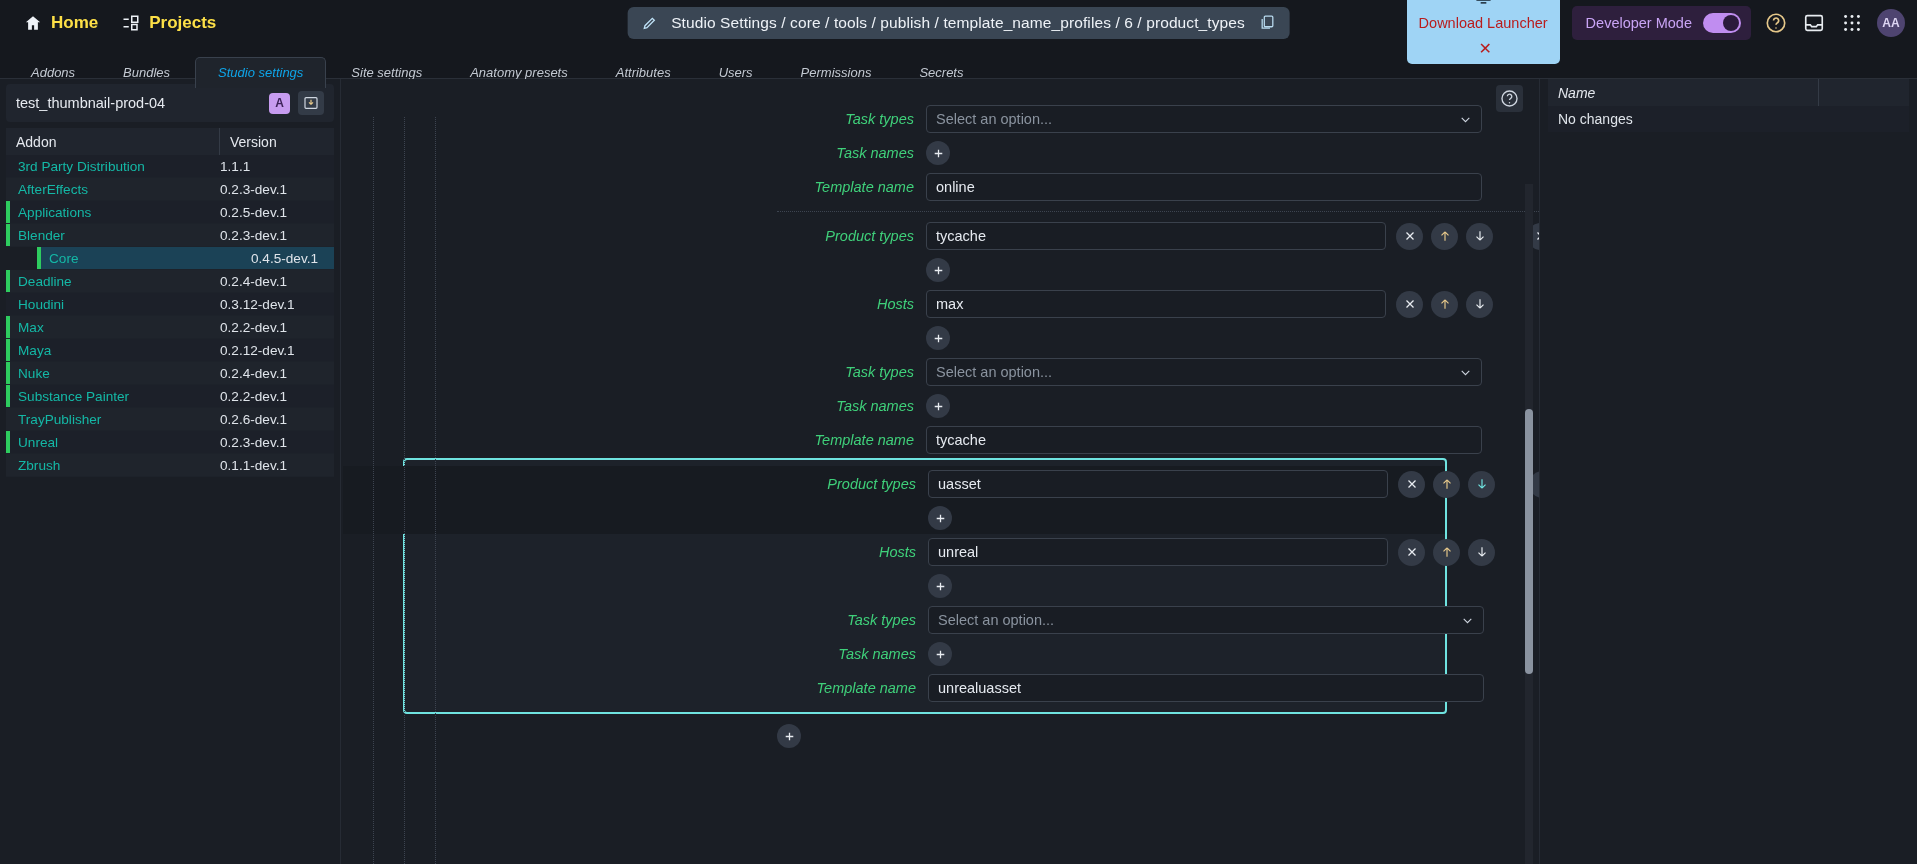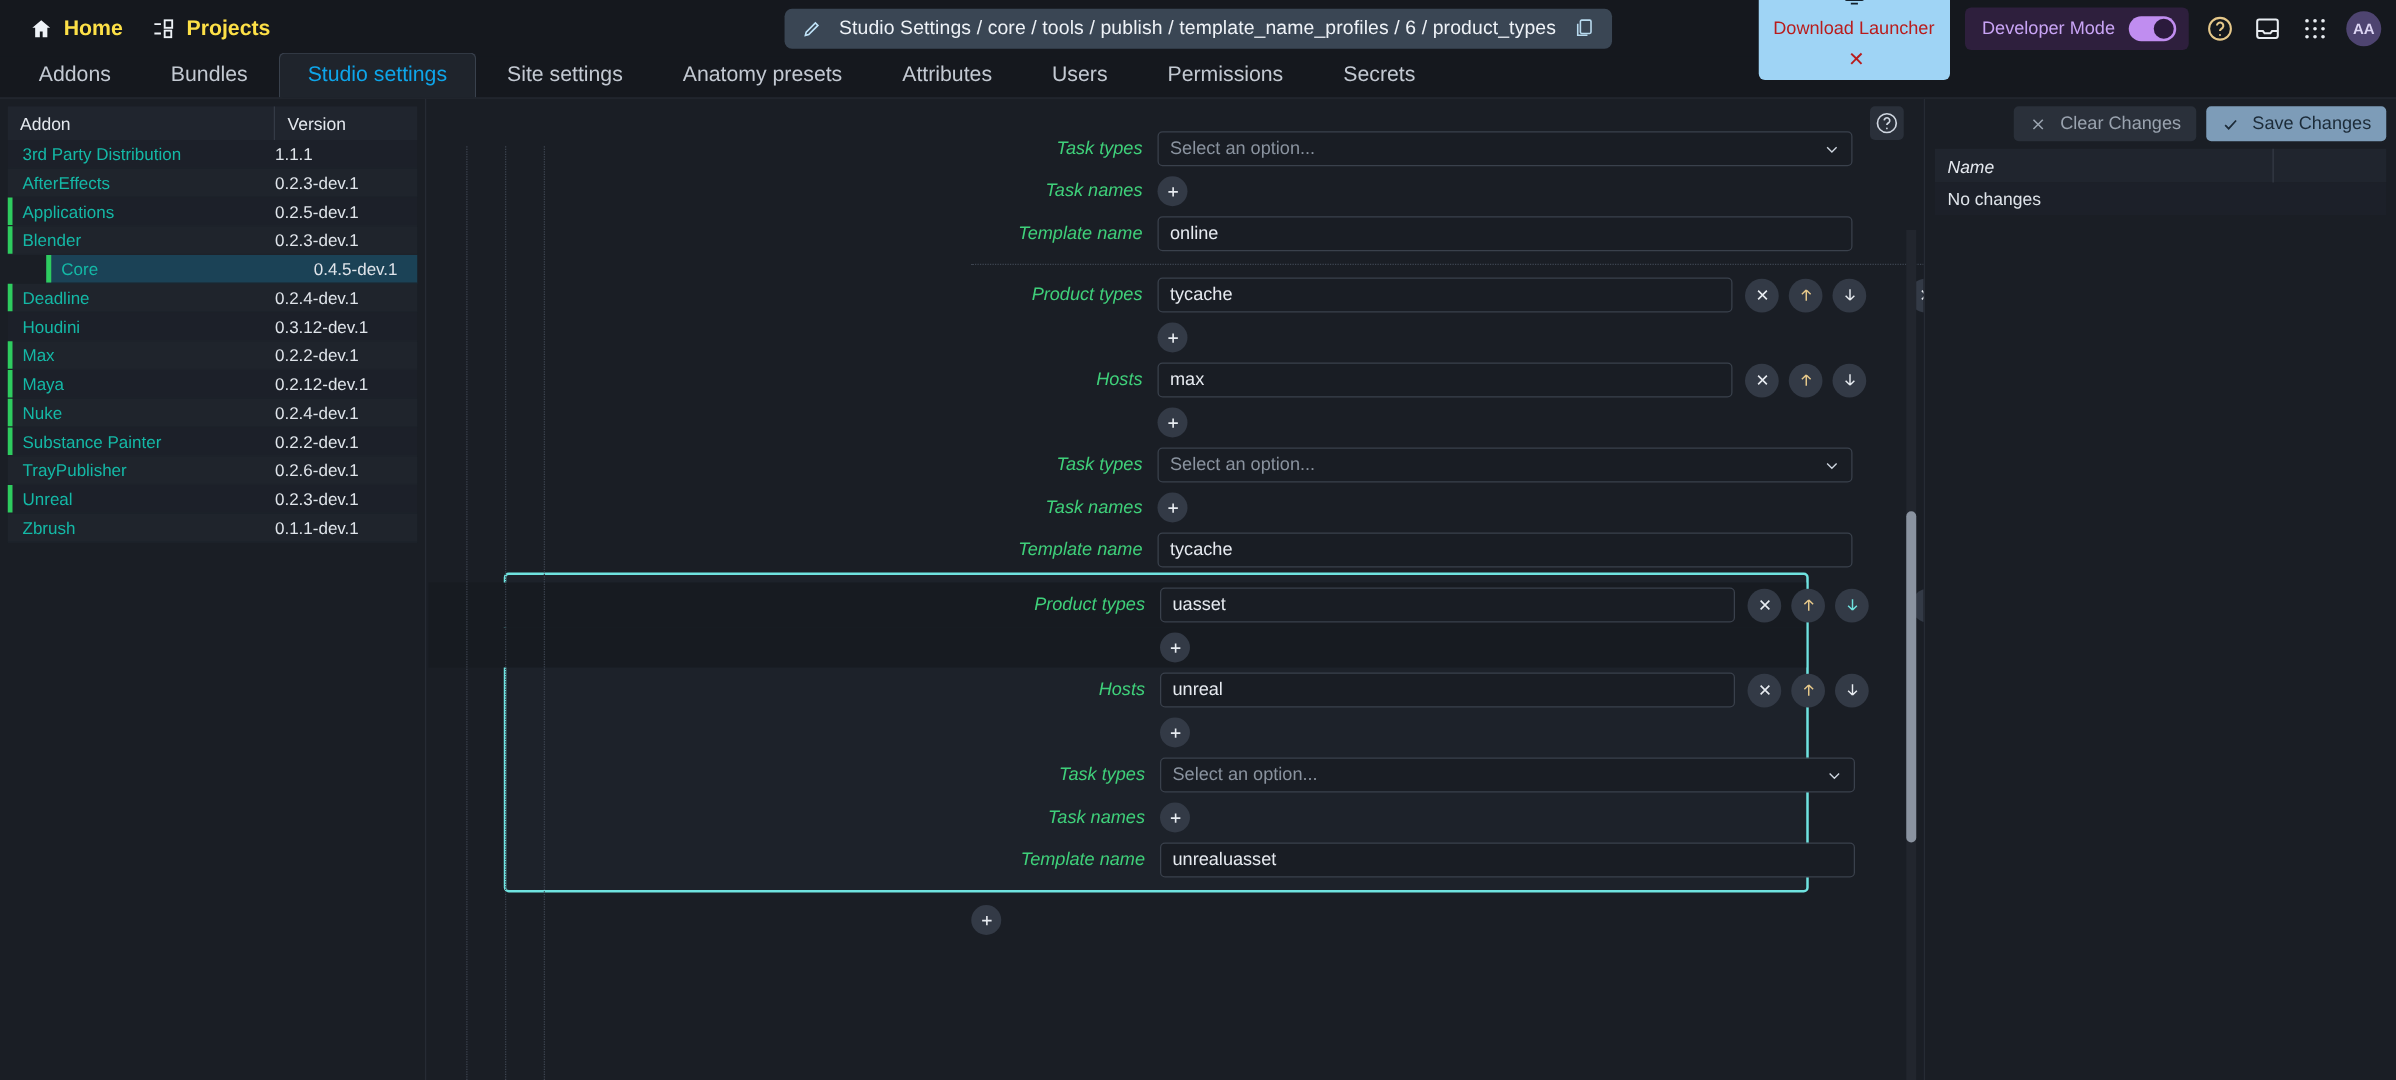--- a/index.html
+++ b/index.html
@@ -79,25 +79,25 @@
   }
 
   
   .tabs {
     height: 34px; background: #15181e;
     display: flex; align-items: flex-end;
     padding-left: 8px; gap: 2px;
     border-bottom: 1px solid #2a2f38;
   }
   .tab {
-    padding: 7px 22px 8px; font-size: 17px;
+    padding: 7px 22px 8px; font-size: 13px;
     color: #c3c9d2; cursor: pointer;
     border-radius: 5px 5px 0 0;
     border: 1px solid transparent; border-bottom: none;
-    position: relative; top: 0;
+    position: relative; top: 10px; font-style: italic;
   }
   .tab.active {
     background: #1f242c; color: #0ea5e9;
     border-color: #39414d;
   }
 
   
   .main { display: flex; height: calc(864px - 45px - 34px); }
 
   
@@ -355,20 +355,30 @@
     <div class="tab">Anatomy presets</div>
     <div class="tab">Attributes</div>
     <div class="tab">Users</div>
     <div class="tab">Permissions</div>
     <div class="tab">Secrets</div>
   </div>
 
 <div class="main">
 
   <div class="leftcol">
+    <div class="proj-head">
+      <span class="proj-name">test_thumbnail-prod-04</span>
+      <span class="badge-a">A</span>
+      <span class="savebtn">
+        <svg viewBox="0 0 24 24" fill="none" stroke="#cfd6e0" stroke-width="1.8">
+          <rect x="3" y="4" width="18" height="16" rx="1.5"></rect>
+            <path d="M12 7v7m0 0l-3-3m3 3l3-3" stroke="#e6c88a"></path>
+        </svg>
+      </span>
+    </div>
 
     <div class="addon-table">
       <div class="at-head">
         <div class="c1">Addon</div>
         <div class="c2">Version</div>
       </div>
       <div id="addon-rows">
           <div class="at-row">
             <div class="bar"></div>
             <div class="n">3rd Party Distribution</div>
@@ -712,34 +722,20 @@
             </svg>
         </span>
       </div>
     </div>
 
     <div class="vtrack"></div>
     <div class="vscroll"></div>
   </div>
 
   <div class="rightcol">
-    <div class="rc-toolbar">
-      <div class="btn-clear">
-        <svg viewBox="0 0 24 24" fill="none" stroke="#9aa3af" stroke-width="2">
-            <path d="M6 6l12 12M18 6L6 18"></path>
-          </svg>
-        <span>Clear Changes</span>
-      </div>
-      <div class="btn-save">
-        <svg viewBox="0 0 24 24" fill="none" stroke="#1c2b38" stroke-width="2.2">
-            <path d="M5 13l4.5 4.5L19 7"></path>
-          </svg>
-        <span>Save Changes</span>
-      </div>
-    </div>
 
     <div class="rc-table">
       <div class="rc-head">
         <div class="c">Name</div>
         <div class="c c2"></div>
       </div>
       <div class="rc-row">
         <span>No changes</span>
       </div>
     </div>

